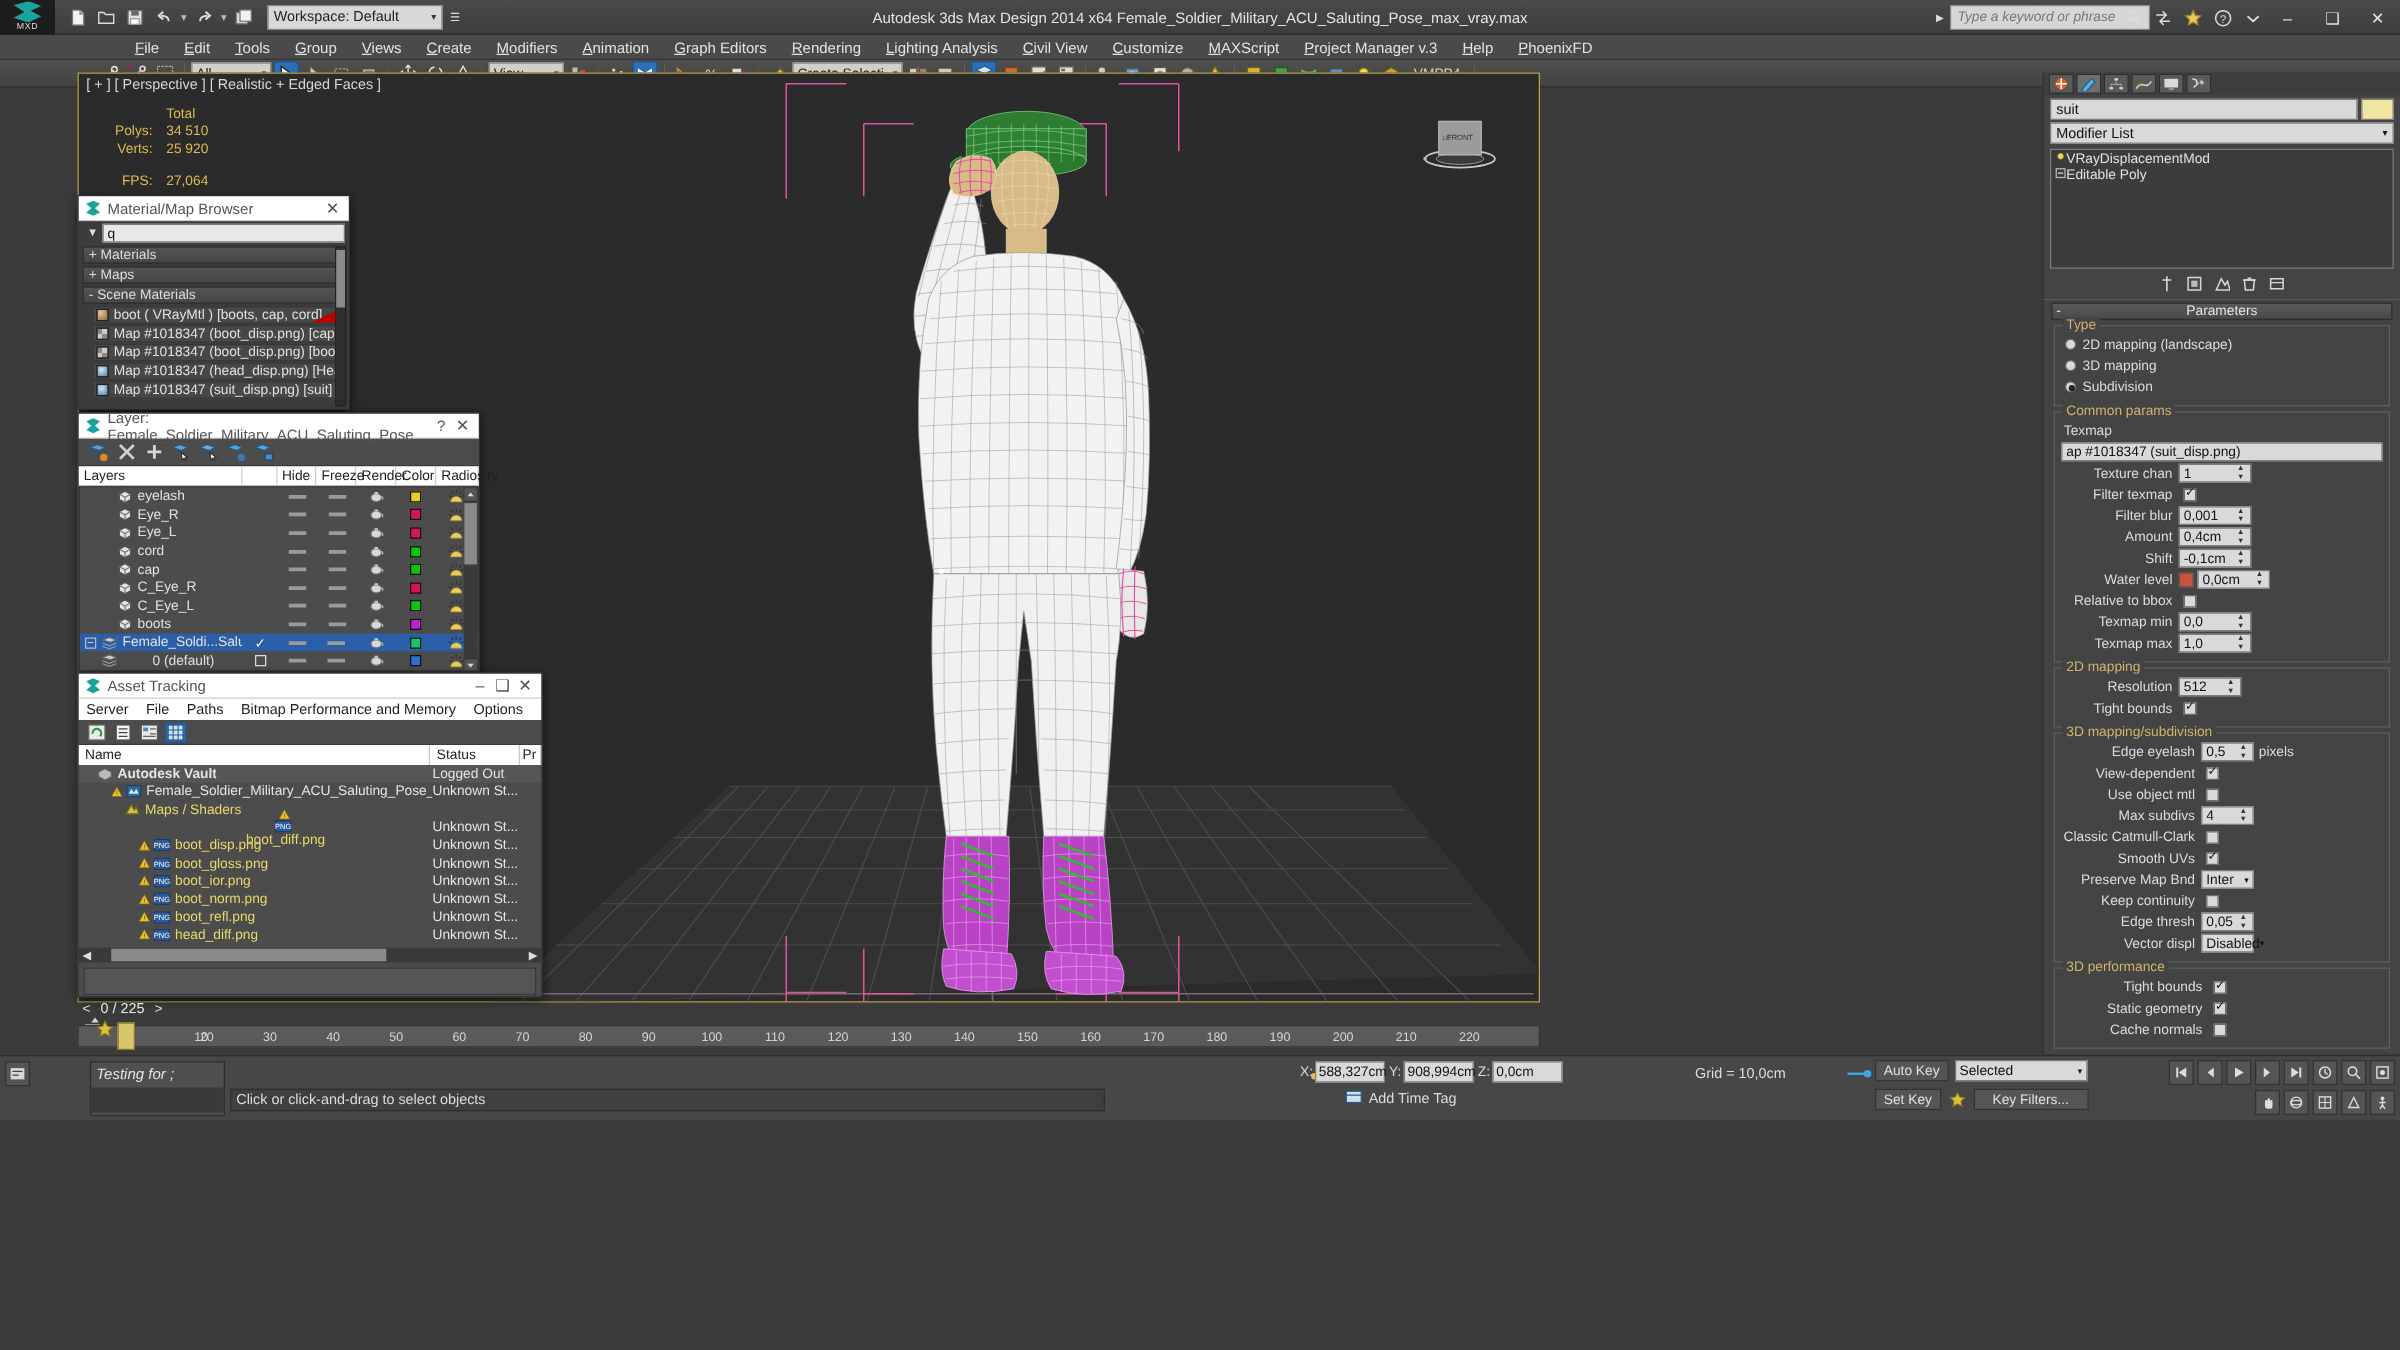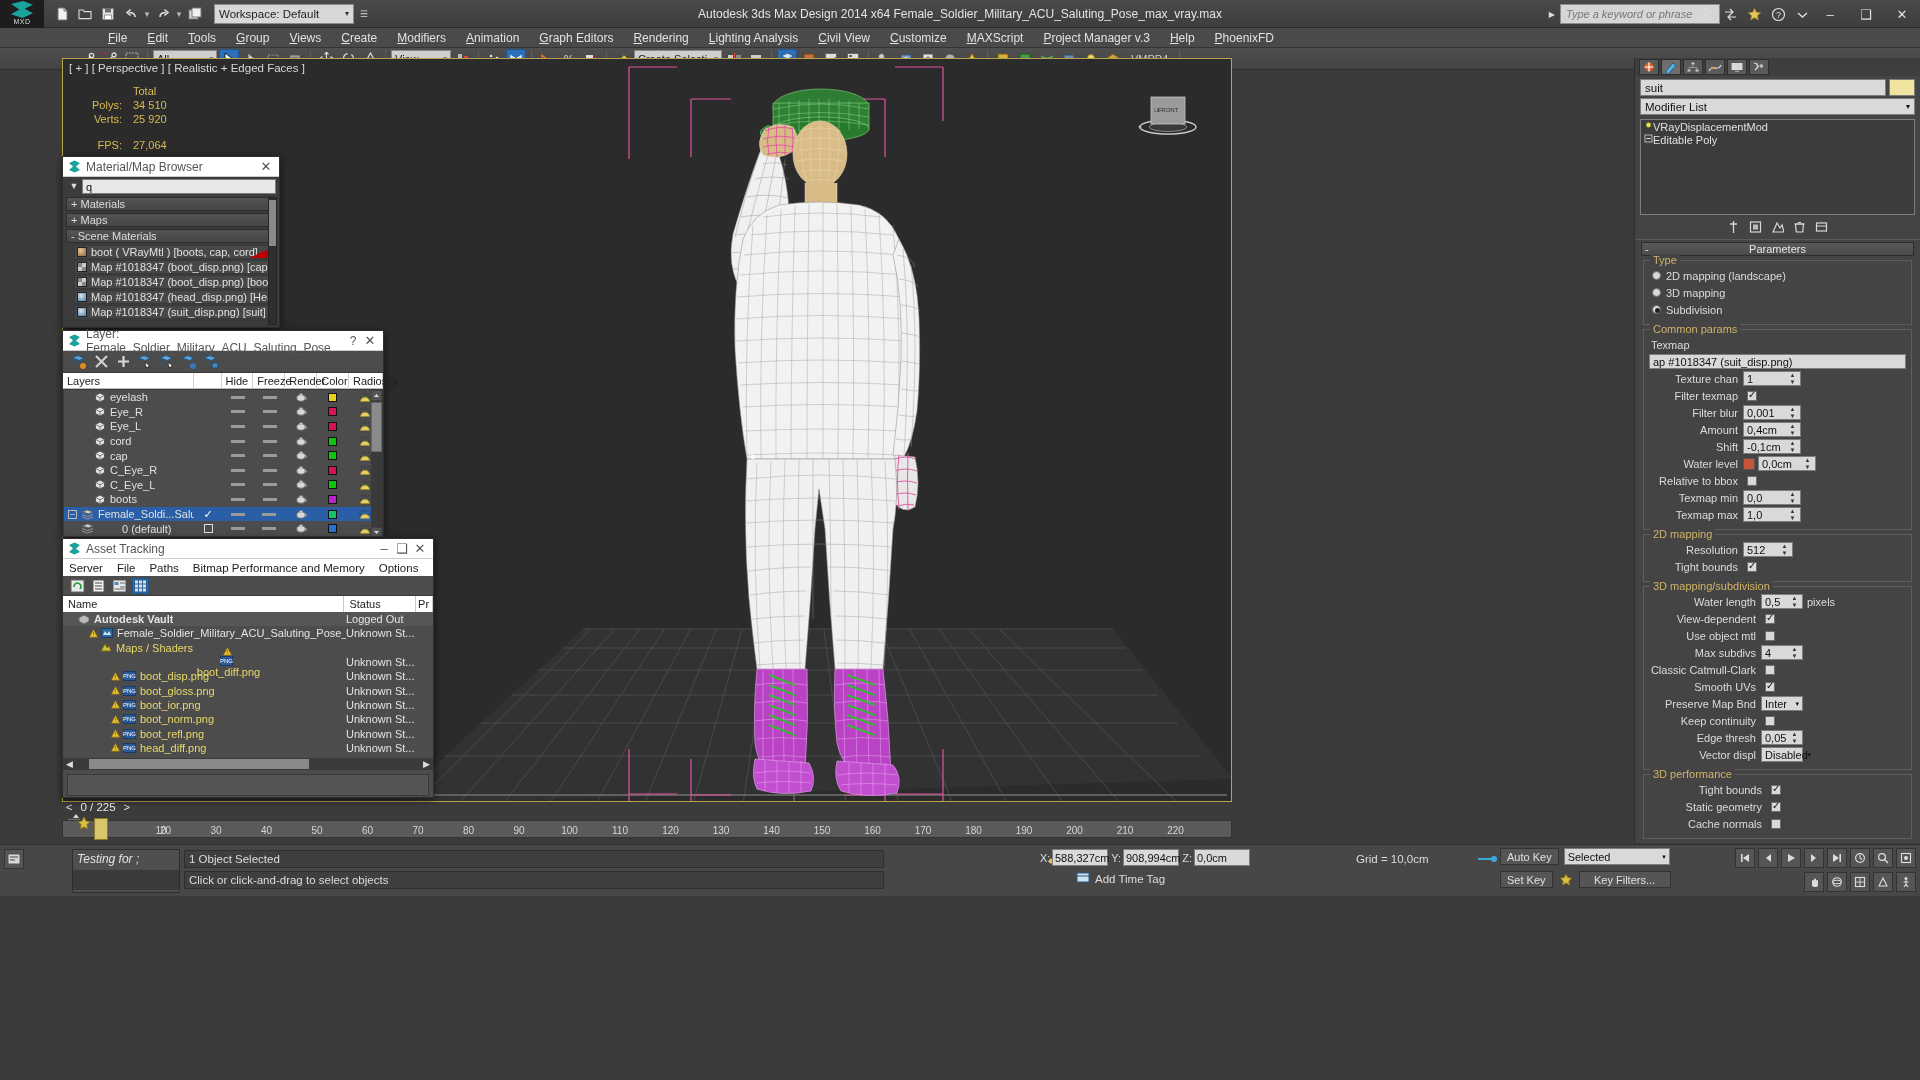--- a/index.html
+++ b/index.html
@@ -1709,21 +1709,21 @@
             <span class="plab" style="width: 94px;">Tight bounds</span>
             <span class="chk on"></span>
           </div>
         </div>
     </div>
 
     <div class="grp">
       <div class="glabel">3D mapping/subdivision</div>
       <div id="map3d-fields">
           <div class="prow">
-            <span class="plab" style="width: 112px;">Water length</span>
+            <span class="plab" style="width: 112px;">Edge eyelash</span>
             <span class="spin" style="width: 42px;">
               <span>0,5</span>
               <span class="arrows">
                 <span>▲</span>
                 <span>▼</span>
               </span>
             </span>
             <span style="padding-left: 4px;">pixels</span>
           </div>
           <div class="prow">
@@ -1859,21 +1859,20 @@
             </svg>
         </div>
       </div>
     </div>
 
     <div class="sb-maxscript">
       <div class="sb-msrow">Testing for ;</div>
       <div class="sb-msrow mono"></div>
     </div>
 
-    <div class="sb-prompt1">1 Object Selected</div>
     <div class="sb-prompt2">Click or click-and-drag to select objects</div>
 
     <div style="position:absolute;left:1048px;top:7px;display:flex;gap:6px;align-items:center;">
       <span>
         <svg width="11" height="14" viewBox="0 0 11 14">
             <path d="M5.5 1c2 0 3 1 3 3v2" fill="none" stroke="#e8c040" stroke-width="1.3"></path>
             <circle cx="3.5" cy="9" r="2.6" fill="#e8c040"></circle>
           </svg>
       </span>
       <span>

